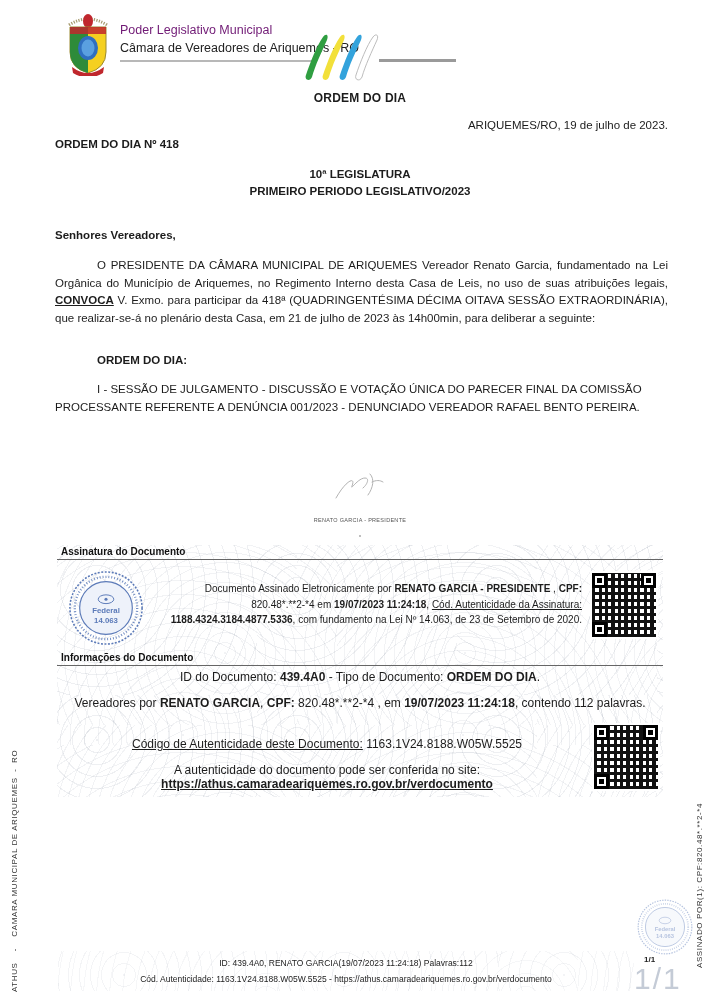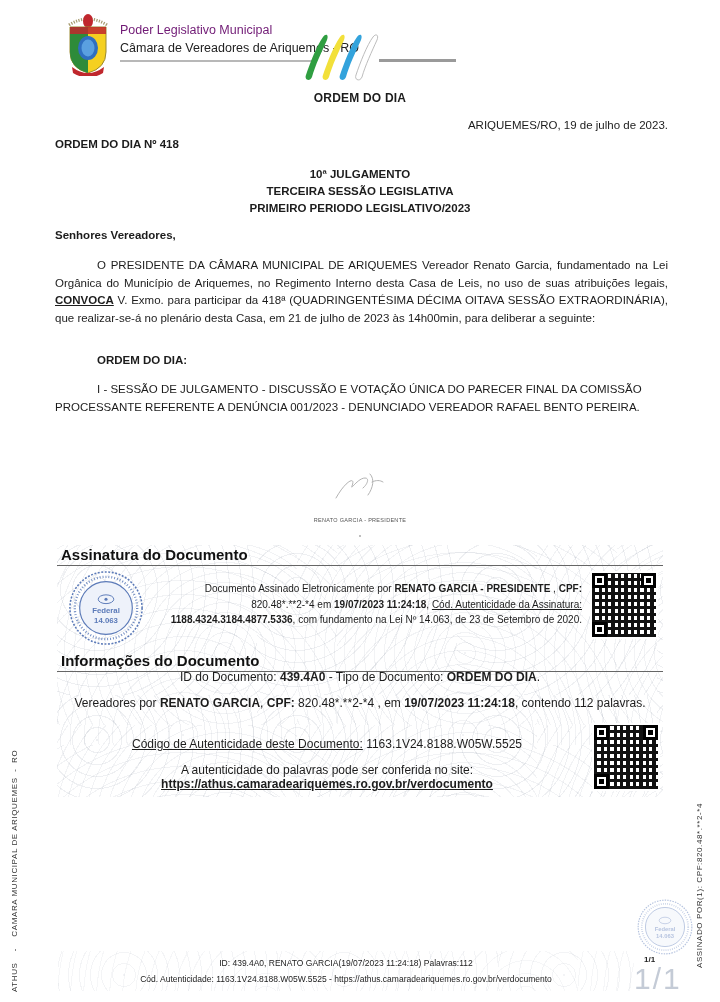--- a/index.html
+++ b/index.html
@@ -35,21 +35,21 @@
   .guil{background-color:#fff;background-image:
     repeating-radial-gradient(circle at 20% 30%,rgba(125,135,155,.13) 0 1px,transparent 1px 12px),
     repeating-radial-gradient(circle at 70% 60%,rgba(125,135,155,.10) 0 1px,transparent 1px 10px),
     repeating-radial-gradient(circle at 45% 95%,rgba(125,135,155,.10) 0 1px,transparent 1px 14px);
     background-size:200px 150px,240px 180px,280px 200px;}
   .guil-light{background-image:
     repeating-radial-gradient(circle at 30% 40%,rgba(125,135,155,.09) 0 1px,transparent 1px 11px),
     repeating-radial-gradient(circle at 80% 70%,rgba(125,135,155,.07) 0 1px,transparent 1px 13px);
     background-size:220px 60px,260px 70px;}
   .gbox{left:57px;top:545px;width:606px;height:252px;}
-  .sec-h{position:absolute;left:0;width:100%;font-size:15px;font-weight:700;color:#111;
+  .sec-h{position:absolute;left:0;width:100%;font-size:10px;font-weight:700;color:#111;
          border-bottom:1px solid #666;padding:1px 0 2px 4px;box-sizing:border-box;}
   .sec-h2{top:106px;}
   .sig-seal{position:absolute;left:10px;top:24px;width:78px;height:78px;}
   .sig-text{position:absolute;left:105px;top:36px;width:420px;font-size:10px;line-height:15.5px;text-align:right;}
   .center-line{position:absolute;left:0;width:100%;text-align:center;font-size:12px;}
 
   
   .qr{position:absolute;width:68px;height:68px;background:#fff;}
   .qr-m{position:absolute;inset:2px;background:
     repeating-linear-gradient(90deg,#111 0 3px,transparent 3px 6.5px),
@@ -102,22 +102,21 @@
     <use href="#brush" fill="#2f9e41"></use>
     <use href="#brush" x="17" fill="#f2e03a"></use>
     <use href="#brush" x="34" fill="#33a3dc"></use>
     <use href="#brush" x="50" fill="#ffffff" stroke="#bdbdbd" stroke-width="1"></use>
   </svg>
 
   <div class="abs doc-title">ORDEM DO DIA</div>
   <div class="abs date-line">ARIQUEMES/RO, 19 de julho de 2023.</div>
   <div class="abs num-line">ORDEM DO DIA Nº 418</div>
   <div class="abs leg-block">
-    <div>10ª JULGAMENTO</div>
-    <div>TERCEIRA SESSÃO LEGISLATIVA</div>
+    <div>10ª LEGISLATURA</div>
     <div>PRIMEIRO PERIODO LEGISLATIVO/2023</div>
   </div>
   <div class="abs salutation">Senhores Vereadores,</div>
   <div class="abs para"><span>O PRESIDENTE DA CÂMARA MUNICIPAL DE ARIQUEMES Vereador Renato Garcia, fundamentado na Lei Orgânica do Município de Ariquemes, no Regimento Interno desta Casa de Leis, no uso de suas atribuições legais, </span><span class="b u">CONVOCA</span><span> V. Exmo. para participar da 418ª (QUADRINGENTÉSIMA DÉCIMA OITAVA SESSÃO EXTRAORDINÁRIA), que realizar-se-á no plenário desta Casa, em 21 de julho de 2023 às 14h00min, para deliberar a seguinte:</span></div>
   <div class="abs agenda-h">ORDEM DO DIA:</div>
   <div class="abs agenda-item">I - SESSÃO DE JULGAMENTO - DISCUSSÃO E VOTAÇÃO ÚNICA DO PARECER FINAL DA COMISSÃO PROCESSANTE REFERENTE A DENÚNCIA 001/2023 - DENUNCIADO VEREADOR RAFAEL BENTO PEREIRA.</div>
 
   <svg class="abs sig-squiggle" viewBox="0 0 58 36">
     <path d="M4 28 C14 10 24 6 20 16 C18 21 26 8 33 8 C38 8 35 15 31 18 M38 4 C43 9 41 18 36 25 M40 12 C44 10 48 10 51 12" stroke="#b3b3b3" stroke-width="1" fill="none" stroke-linecap="round"></path>
   </svg>
@@ -147,21 +146,21 @@
     </div>
 
     <div class="sec-h sec-h2">Informações do Documento</div>
 
     <div class="center-line" style="top:125px;"><span>ID do Documento: </span><span class="b">439.4A0</span><span> - Tipo de Documento: </span><span class="b">ORDEM DO DIA</span><span>.</span></div>
 
     <div class="center-line" style="top:151px;"><span>Vereadores por </span><span class="b">RENATO GARCIA</span><span>, </span><span class="b">CPF:</span><span> 820.48*.**2-*4 , em </span><span class="b">19/07/2023 11:24:18</span><span>, contendo 112 palavras.</span></div>
 
     <div class="center-line" style="top:192px;width:540px;"><span class="u">Código de Autenticidade deste Documento:</span><span> 1163.1V24.8188.W05W.5525</span></div>
 
-    <div class="center-line" style="top:218px;width:540px;"><span>A autenticidade do palavras pode ser conferida no site: </span><span class="b u">https://athus.camaradeariquemes.ro.gov.br/verdocumento</span></div>
+    <div class="center-line" style="top:218px;width:540px;"><span>A autenticidade do documento pode ser conferida no site: </span><span class="b u">https://athus.camaradeariquemes.ro.gov.br/verdocumento</span></div>
 
     <div class="qr qr2">
       <div class="qr-m"></div>
       <i class="fp tl"></i>
       <i class="fp tr"></i>
       <i class="fp bl"></i>
     </div>
   </div>
 
   <div class="vtext vleft">ATHUS    -    CAMARA MUNICIPAL DE ARIQUEMES  -  RO</div>

